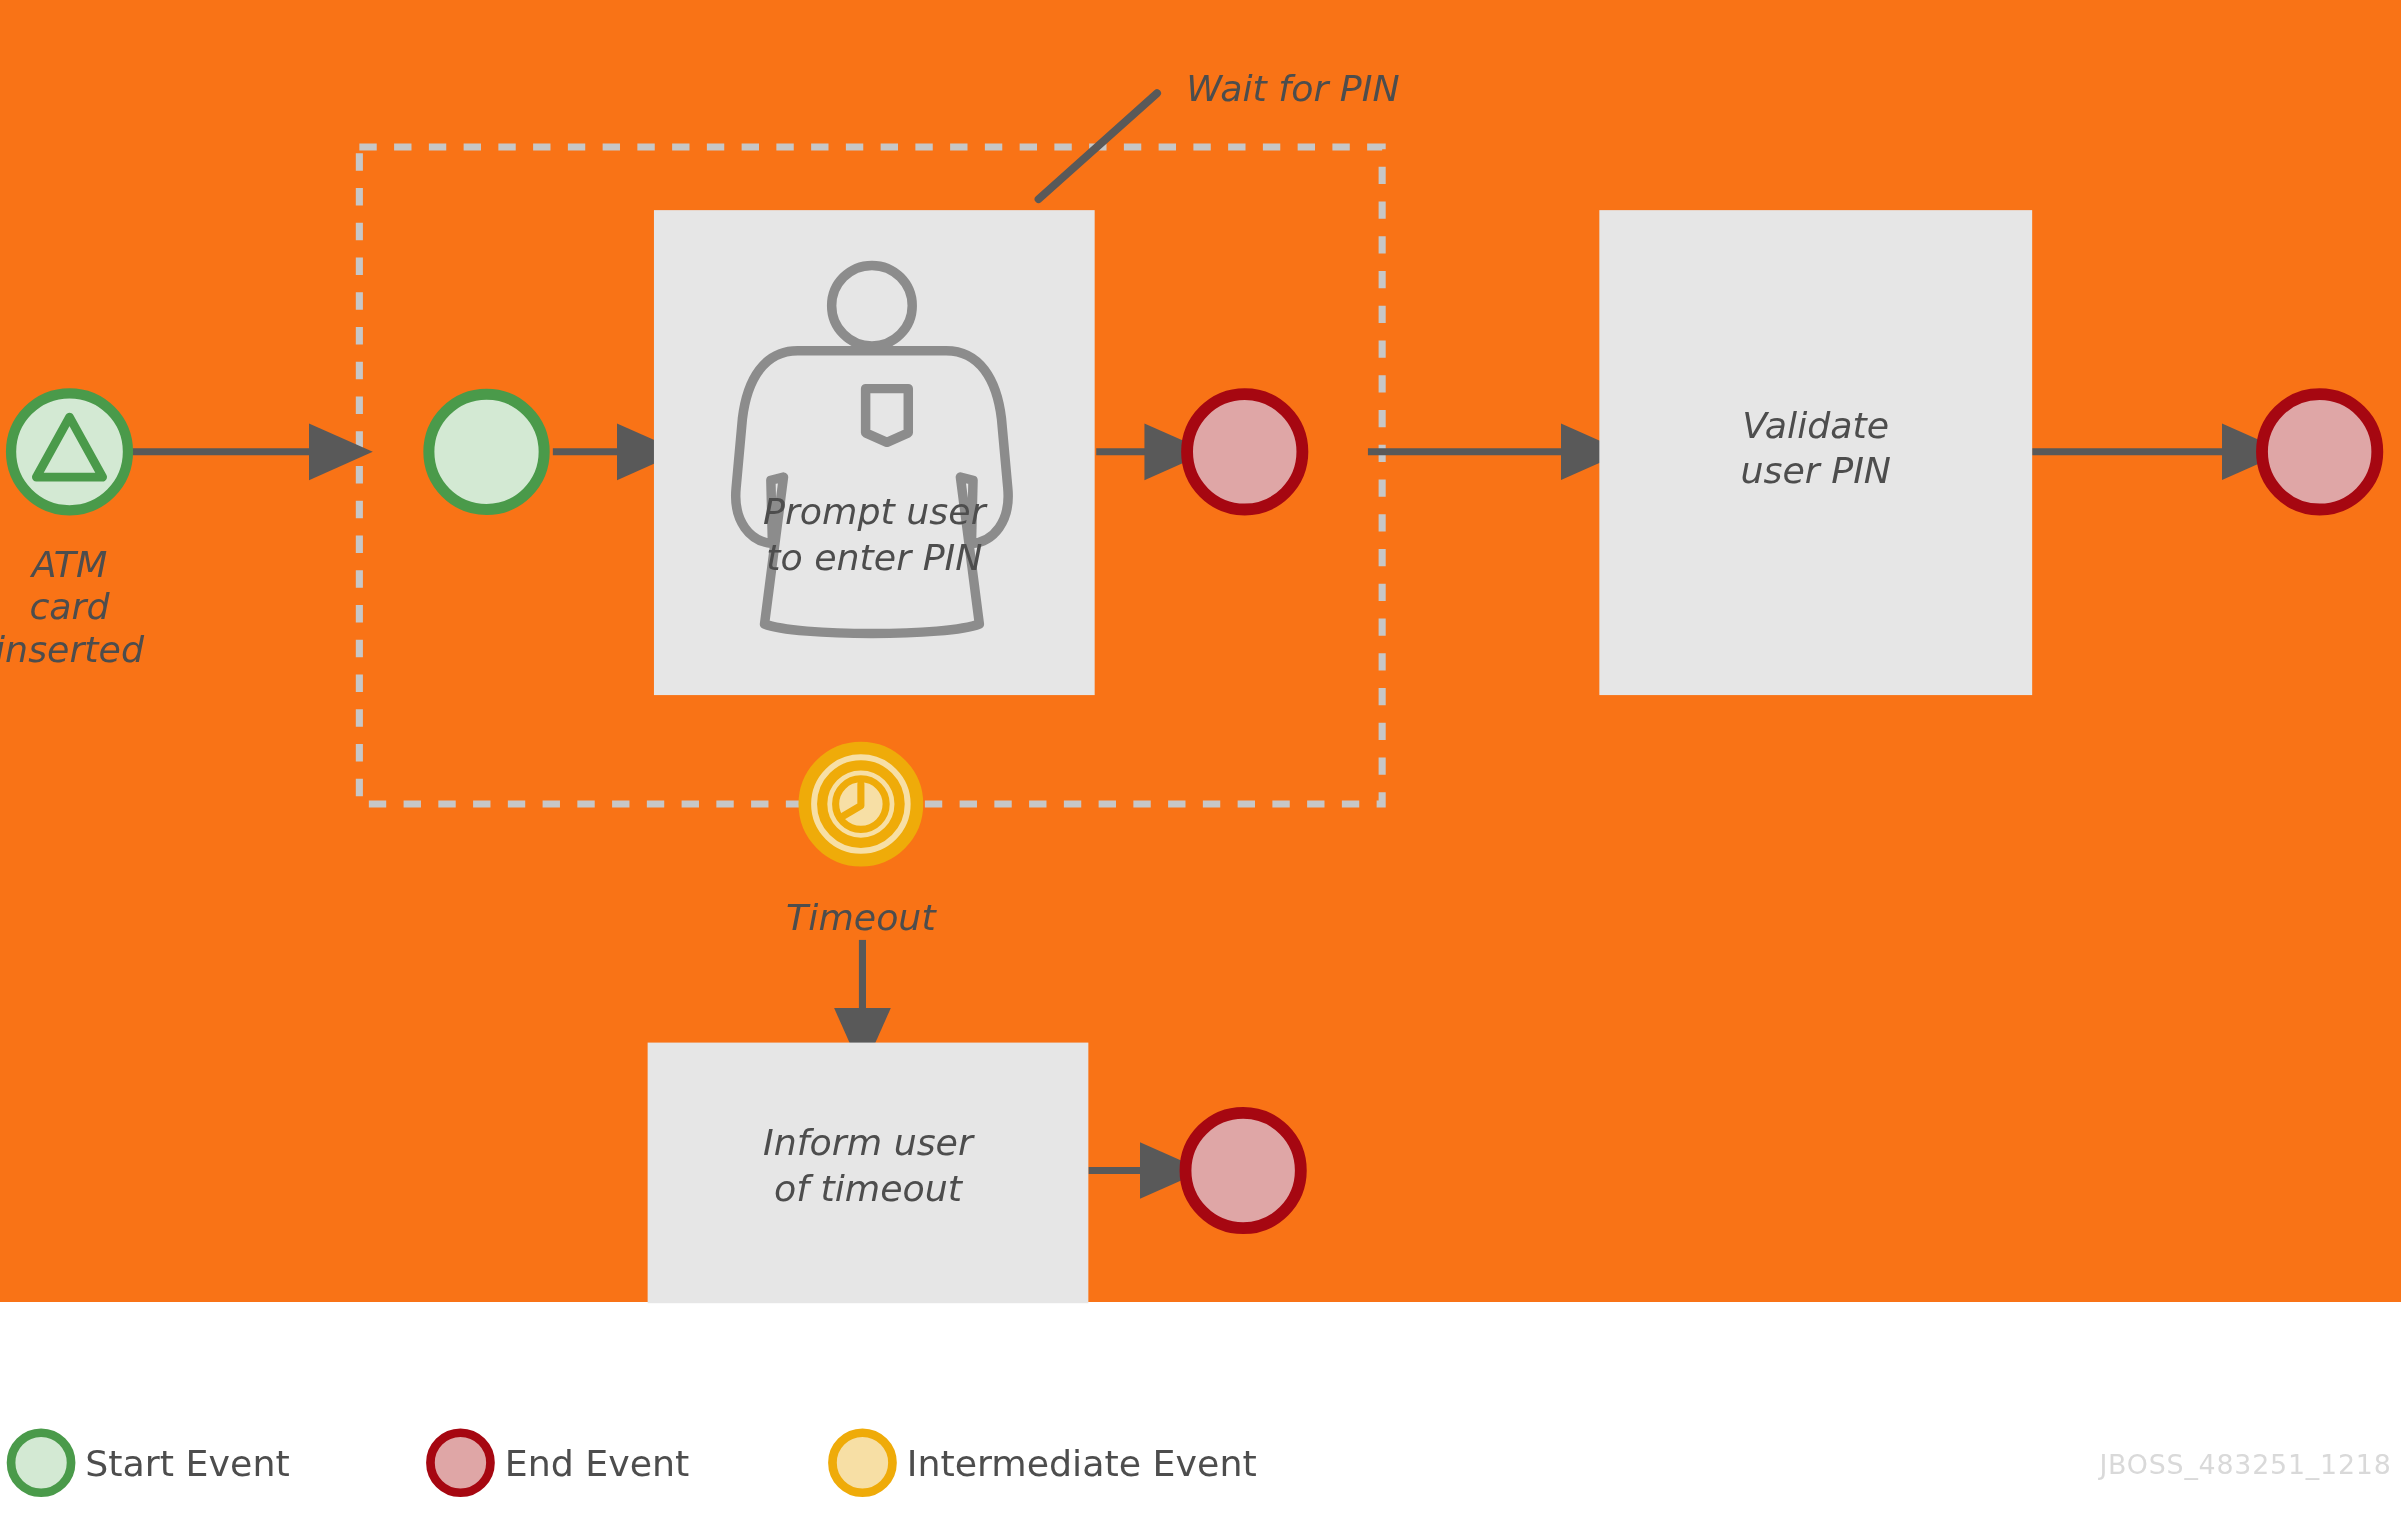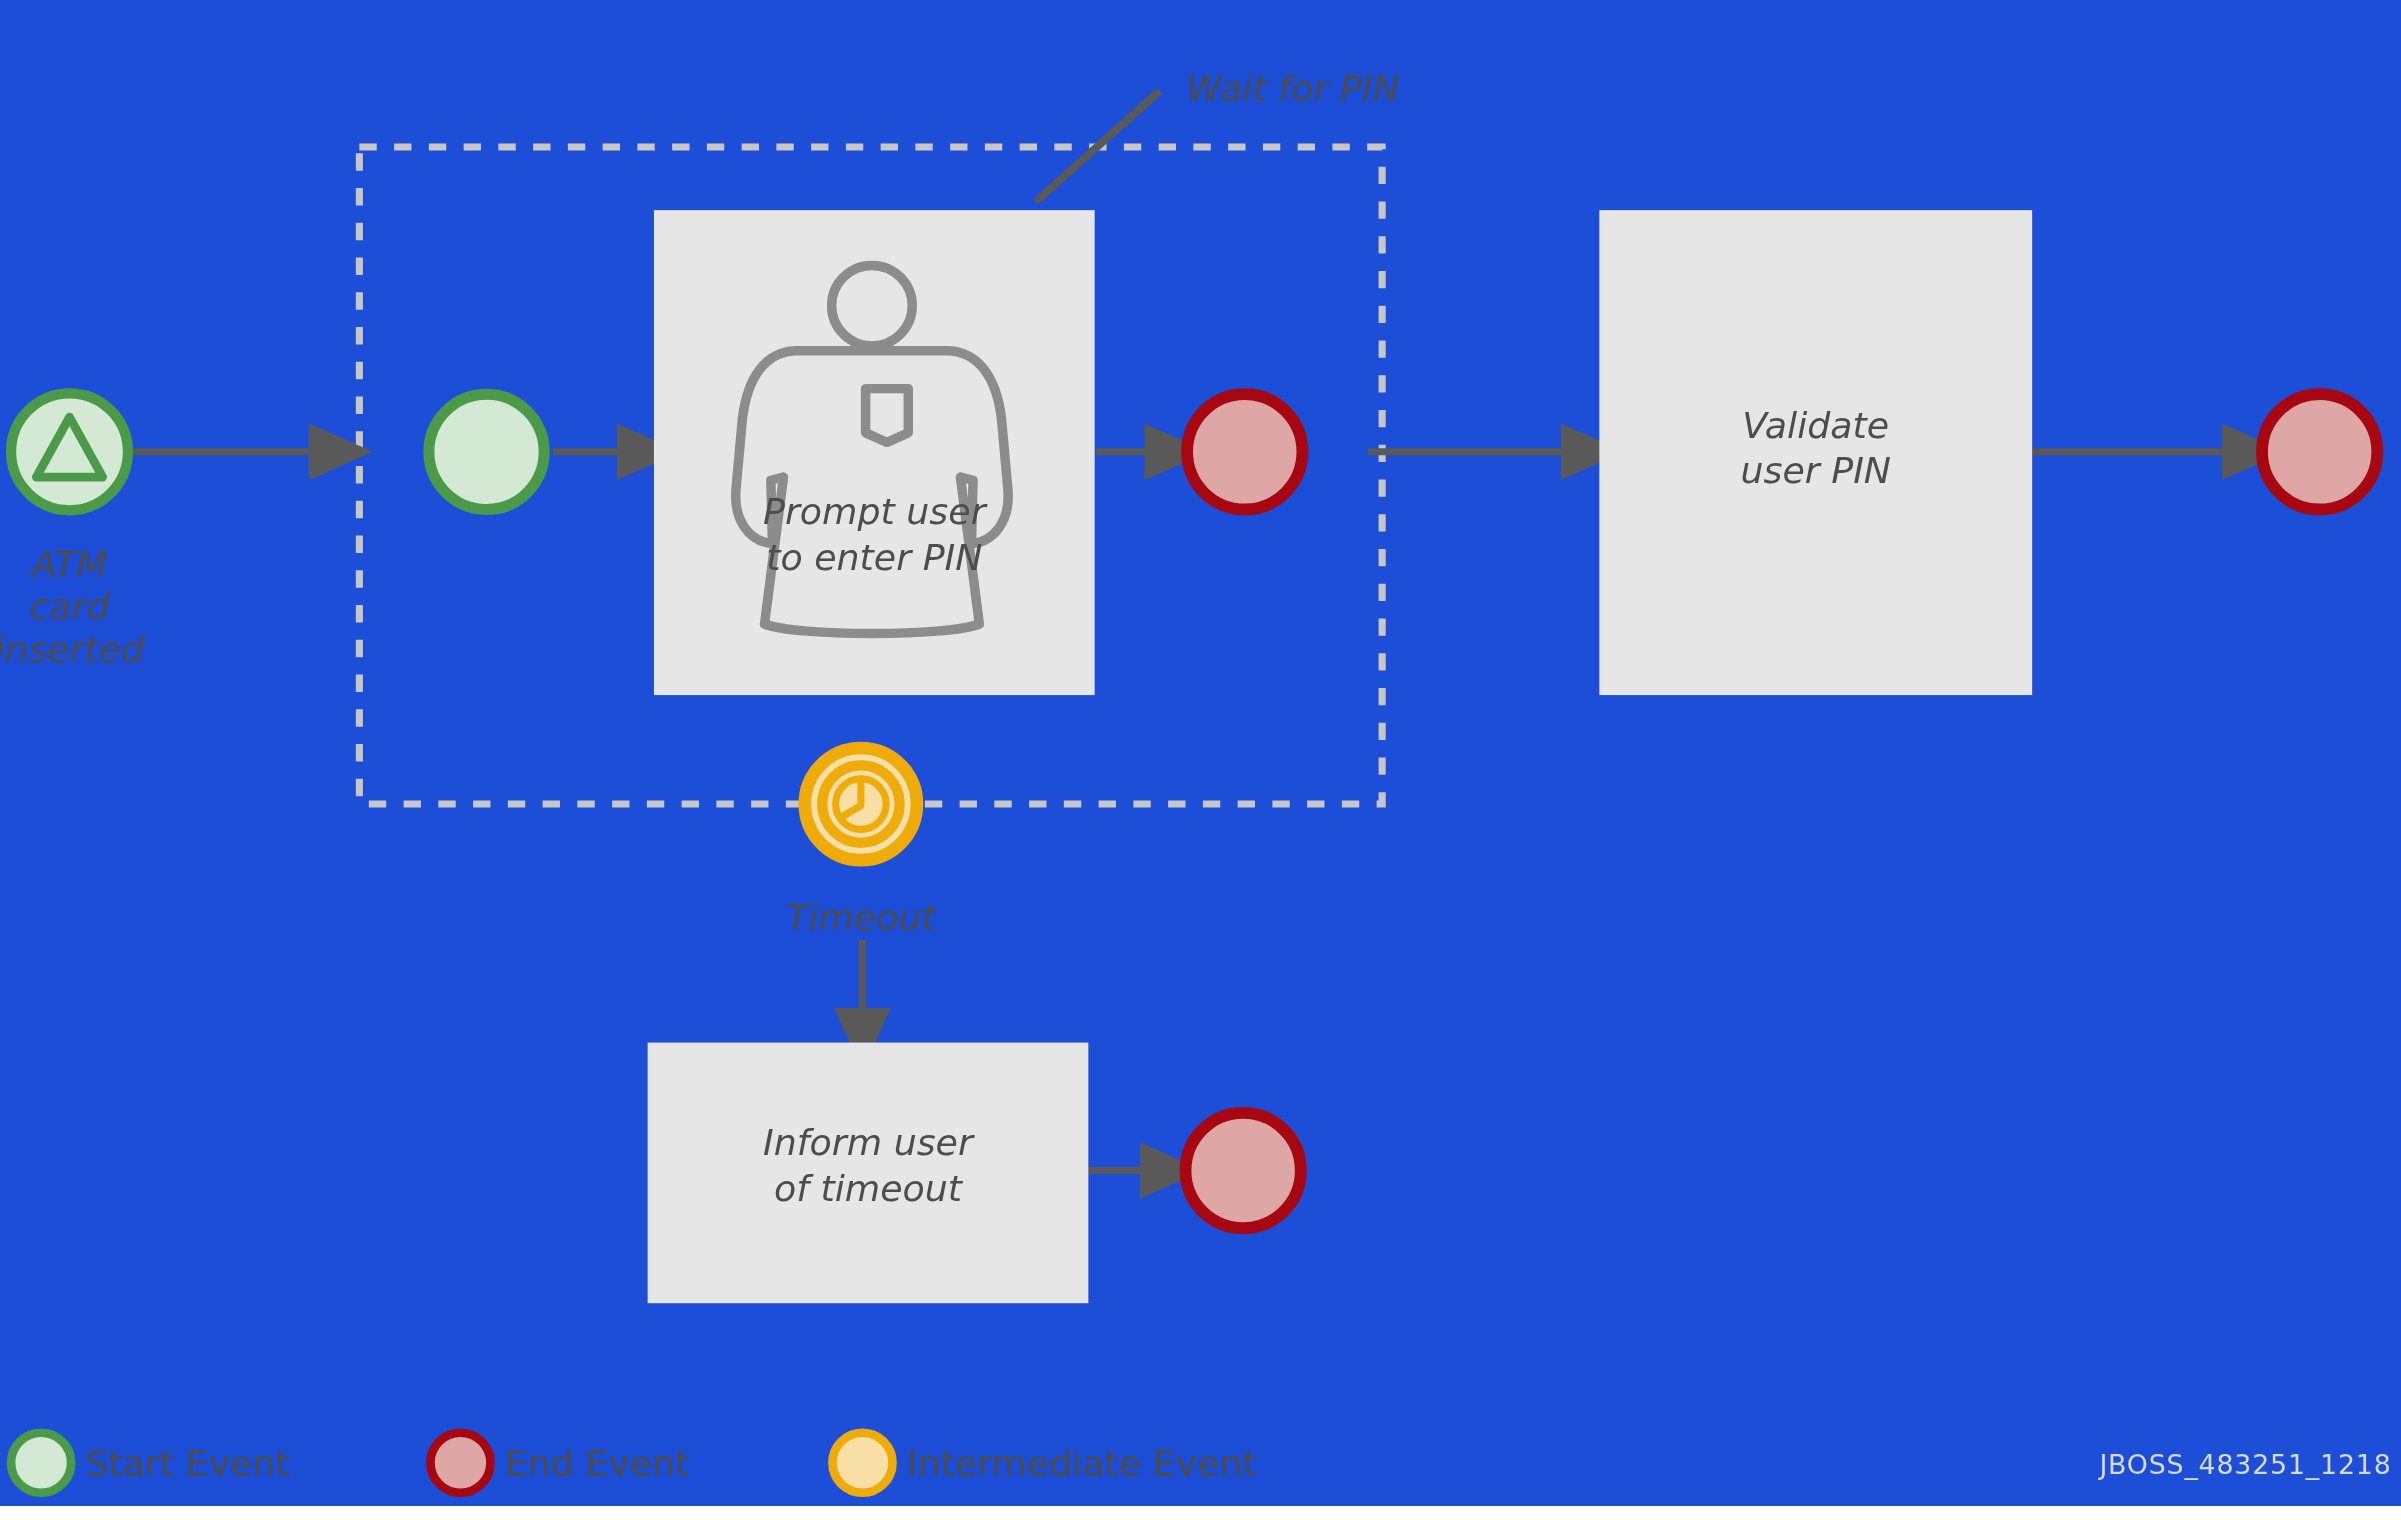--- a/index.html
+++ b/index.html
@@ -9,22 +9,22 @@
   }
   body {
     width: 2401px;
     height: 1526px;
     overflow: hidden;
     font-family: "DejaVu Sans", sans-serif;
   }
   #stage {
     position: relative;
     width: 2401px;
-    height: 1506px;
-    background: #1d4ed8;
+    height: 1302px;
+    background: #f97316;
   }
   #diagram {
     position: absolute;
     top: 0;
     left: 0;
     width: 2401px;
     height: 1526px;
     display: block;
   }
   .node-label {

